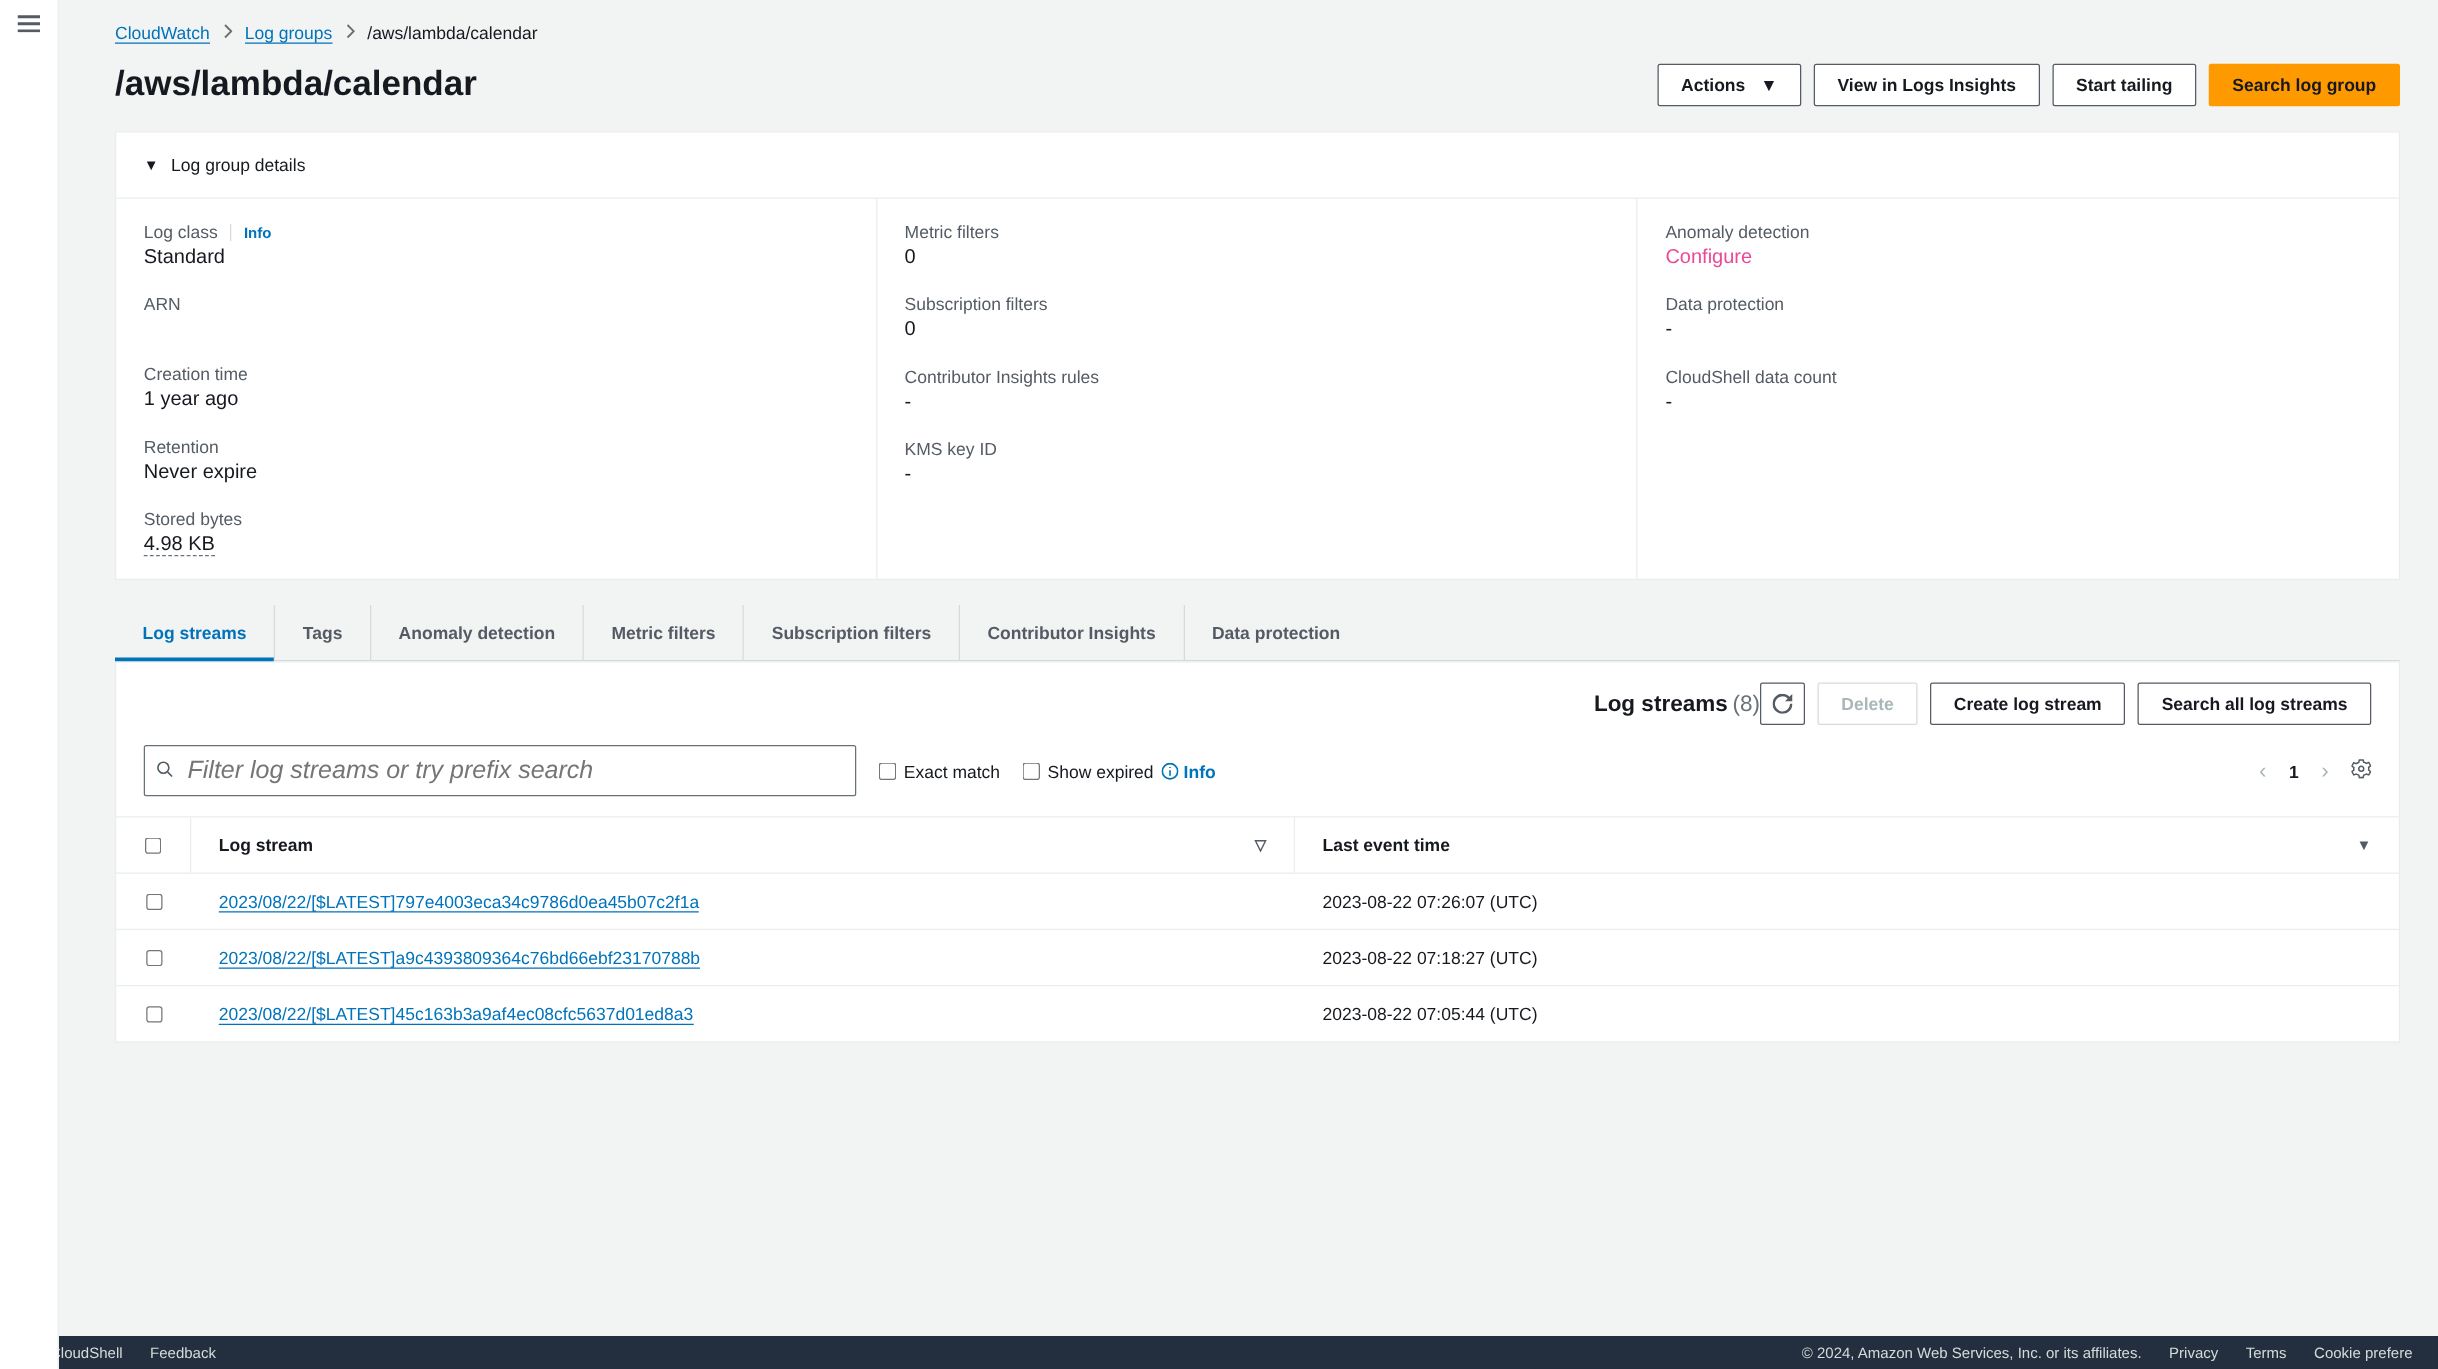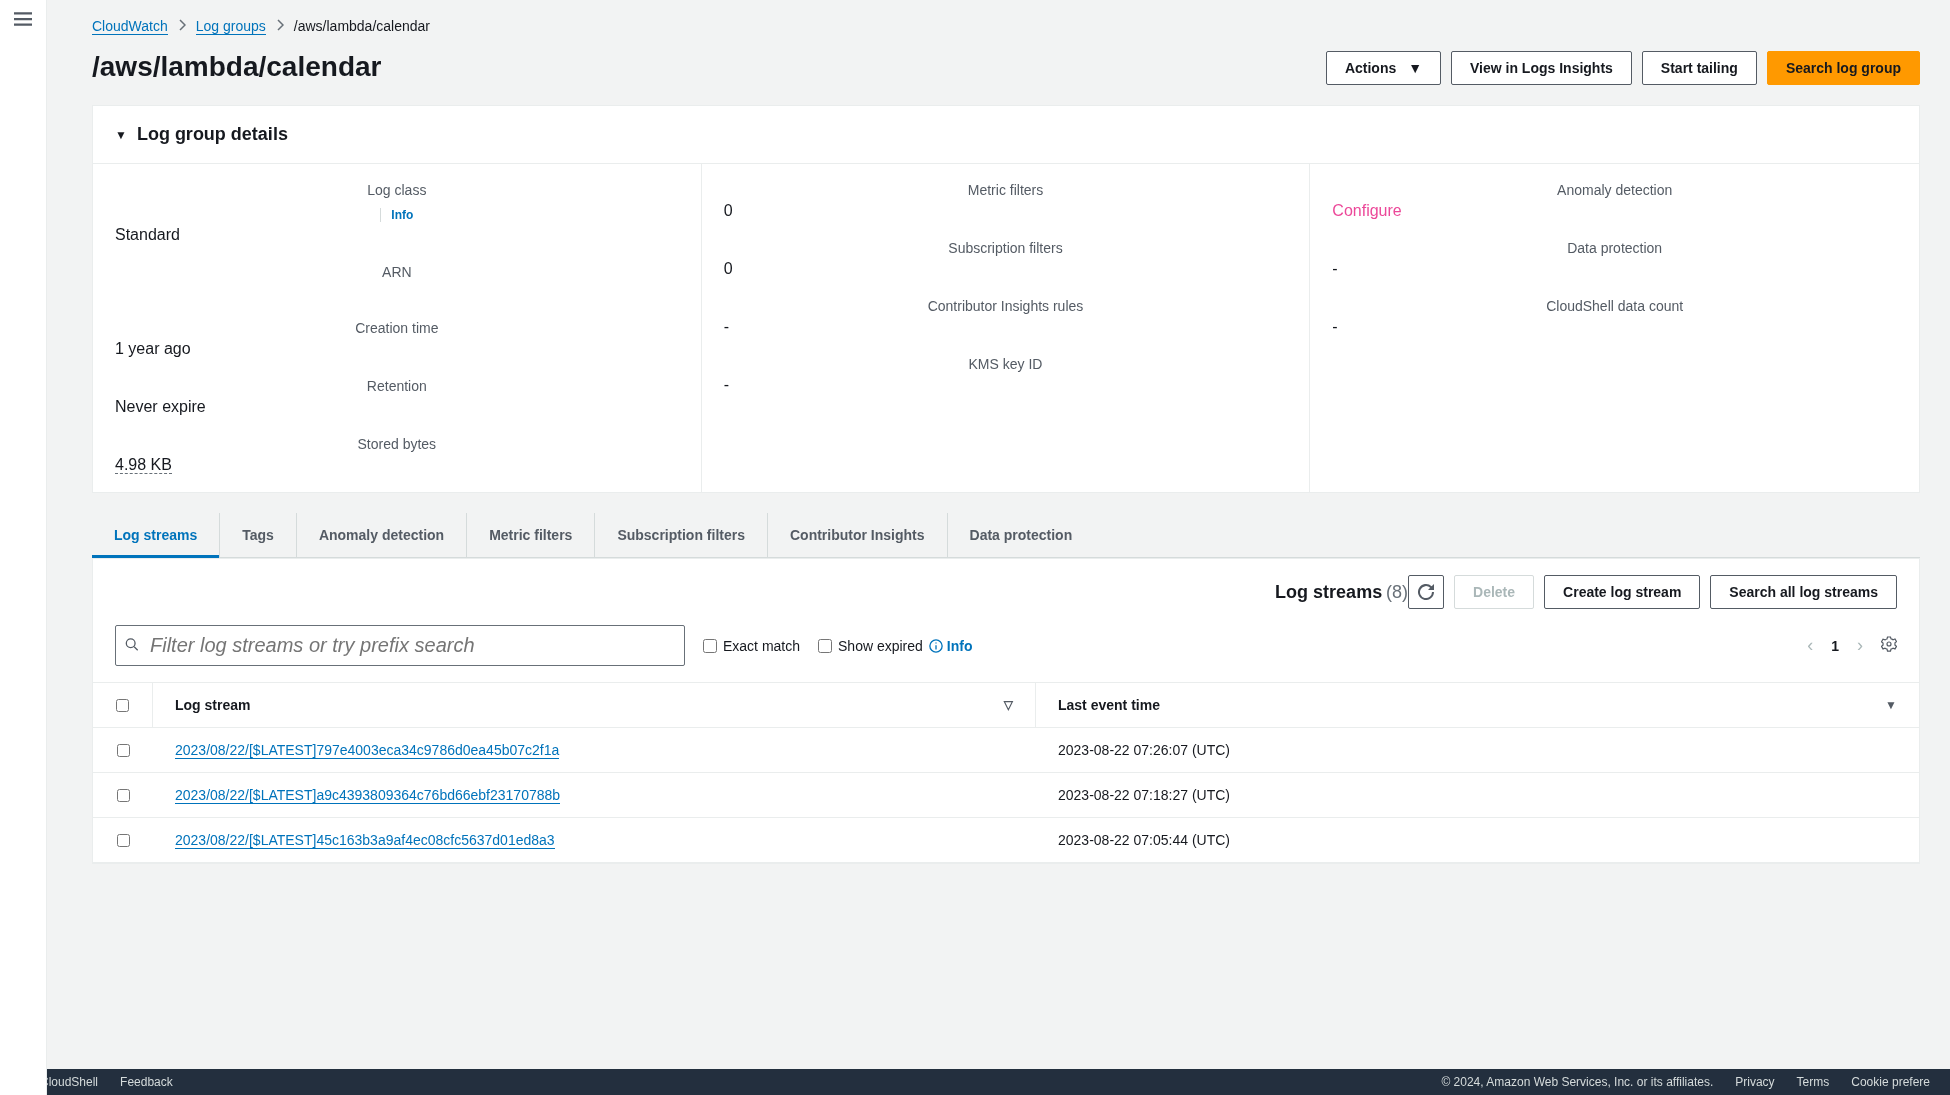--- a/index.html
+++ b/index.html
@@ -15,27 +15,27 @@
 .header-row { display: flex; justify-content: space-between; align-items: flex-start; margin-bottom: 20px; }
 h1 { font-size: 28px; font-weight: 700; }
 .actions-row { display: flex; gap: 10px; }
 .btn { background: #fff; border: 1px solid #545b64; border-radius: 2px; padding: 8px 18px; font-weight: 700; font-size: 14px; cursor: pointer; color: #16191f; }
 .btn-primary { background: #ff9900; border-color: #ff9900; color: #16191f; }
 .btn-disabled { color: #aab7b8; border-color: #d5dbdb; cursor: default; }
 .btn .caret { margin-left: 8px; display: inline-block; }
 .panel { background: #fff; border: 1px solid #eaeded; margin-bottom: 20px; }
 .panel-header { padding: 18px 22px; display: flex; align-items: center; gap: 10px; border-bottom: 1px solid #eaeded; }
 .panel-header .tri { font-size: 12px; }
-.panel-header h2 { font-size: 18px; font-weight: 700; }
+.panel-header h2 { font-size: 14px; font-weight: 400; }
 .details-grid { display: grid; grid-template-columns: 1fr 1fr 1fr; }
 .detail-col { padding: 18px 22px; border-right: 1px solid #eaeded; }
 .detail-col:last-child { border-right: none; }
 .detail-item { margin-bottom: 20px; }
 .detail-item:last-child { margin-bottom: 0; }
-.detail-label { color: #545b64; font-size: 14px; margin-bottom: 4px; display: flex; align-items: center; gap: 10px; flex-direction: column; }
+.detail-label { color: #545b64; font-size: 14px; margin-bottom: 4px; display: flex; align-items: flex-end; gap: 10px; }
 .detail-value { color: #16191f; font-weight: 400; font-size: 16px; }
 .info-link { color: #0073bb; font-size: 12px; font-weight: 700; border-left: 1px solid #d5dbdb; padding-left: 10px; cursor: pointer; }
 .link { color: #ec4899; cursor: pointer; }
 .dotted { border-bottom: 1px dashed #687078; }
 .tabs { display: flex; border-bottom: 1px solid #d5dbdb; background: transparent; }
 .tab { padding: 14px 22px; font-weight: 700; color: #545b64; cursor: pointer; border-right: 1px solid #d5dbdb; position: relative; font-size: 14px; }
 .tab:last-child { border-right: none; }
 .tab.active { color: #0073bb; }
 .tab.active::after { content: ''; position: absolute; bottom: -1px; left: 0; right: 0; height: 3px; background: #0073bb; }
 .streams-panel { background: #fff; border: 1px solid #eaeded; }

